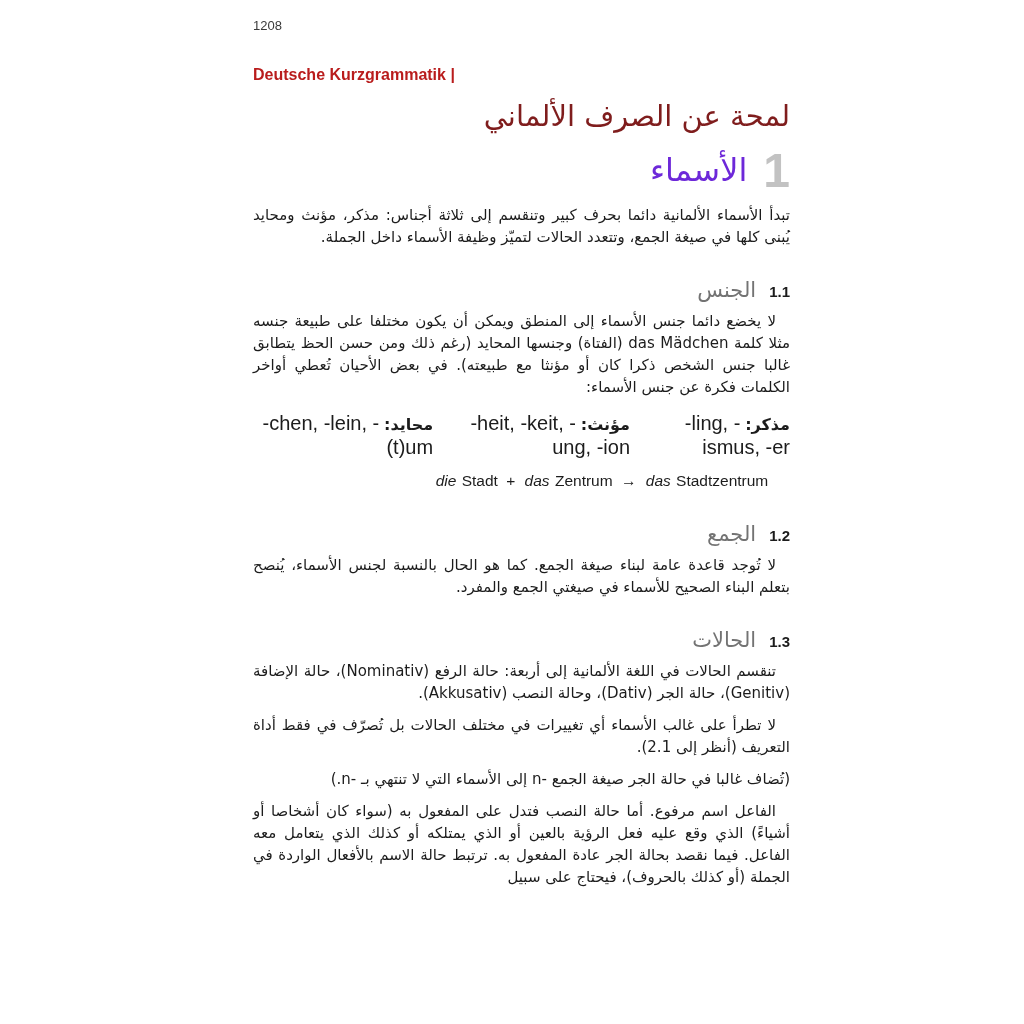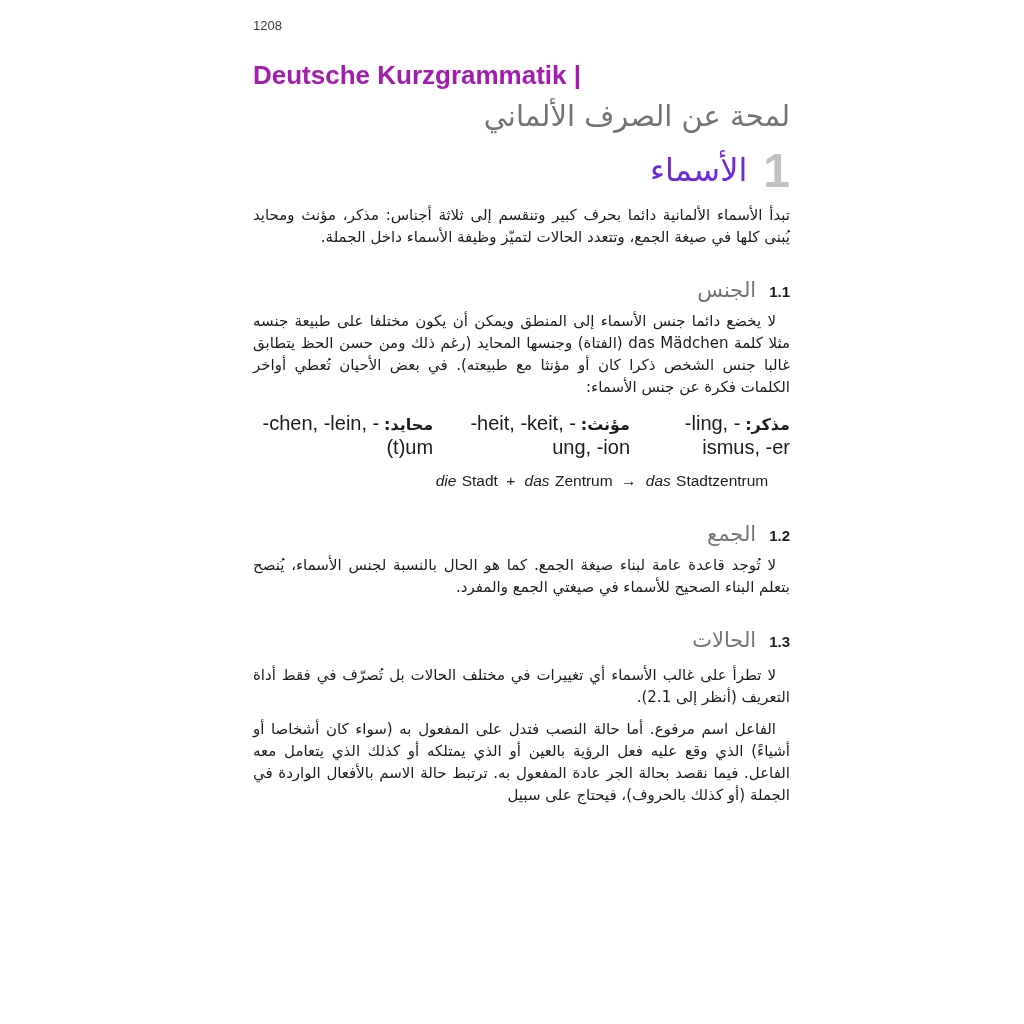--- a/index.html
+++ b/index.html
@@ -28,32 +28,32 @@
     margin-top: 18px;
     font-family: "Liberation Sans", sans-serif;
     font-size: 13px;
     line-height: 16px;
     color: #3a3a3a;
   }
   .title-de {
     margin: 26px 0 0 0;
     font-family: "Liberation Sans", sans-serif;
     font-weight: bold;
-    font-size: 26px;
+    font-size: 16px;
     line-height: 30px;
-    color: #a21caf;
+    color: #b91c1c;
   }
   .title-ar {
     margin: 4px 0 0 0;
     font-family: "DejaVu Sans", sans-serif;
     font-weight: normal;
     font-size: 29px;
     line-height: 44px;
     text-align: right;
-    color: #737373;
+    color: #7f1d1d;
   }
   .main-heading {
     margin-top: 8px;
     display: flex;
     align-items: flex-start;
     gap: 16px;
     height: 50px;
   }
   .big-num {
     font-family: "Liberation Sans", sans-serif;
@@ -178,17 +178,19 @@
       <span class="sec-title">الجمع</span>
     </div>
 
     <p class="body indent after-head" dir="rtl">لا تُوجد قاعدة عامة لبناء صيغة الجمع. كما هو الحال بالنسبة لجنس الأسماء، يُنصح بتعلم البناء الصحيح للأسماء في صيغتي الجمع والمفرد.</p>
 
     <div class="sub-heading" dir="rtl">
       <span class="sec-num">1.3</span>
       <span class="sec-title">الحالات</span>
     </div>
 
+    <p class="body indent after-head" dir="rtl">تنقسم الحالات في اللغة الألمانية إلى أربعة: حالة الرفع (Nominativ)، حالة الإضافة (Genitiv)، حالة الجر (Dativ)، وحالة النصب (Akkusativ).</p>
     <p class="body indent para-gap-sm" dir="rtl">لا تطرأ على غالب الأسماء أي تغييرات في مختلف الحالات بل تُصرّف في فقط أداة التعريف (أنظر إلى 2.1).</p>
+    <p class="body para-gap-sm" dir="rtl">(تُضاف غالبا في حالة الجر صيغة الجمع -n إلى الأسماء التي لا تنتهي بـ -n.)</p>
     <p class="body indent para-gap-sm" dir="rtl">الفاعل اسم مرفوع. أما حالة النصب فتدل على المفعول به (سواء كان أشخاصا أو أشياءً) الذي وقع عليه فعل الرؤية بالعين أو الذي يمتلكه أو كذلك الذي يتعامل معه الفاعل. فيما نقصد بحالة الجر عادة المفعول به. ترتبط حالة الاسم بالأفعال الواردة في الجملة (أو كذلك بالحروف)، فيحتاج على سبيل</p>
 
   </div>
 </div>
 
 </body></html>

